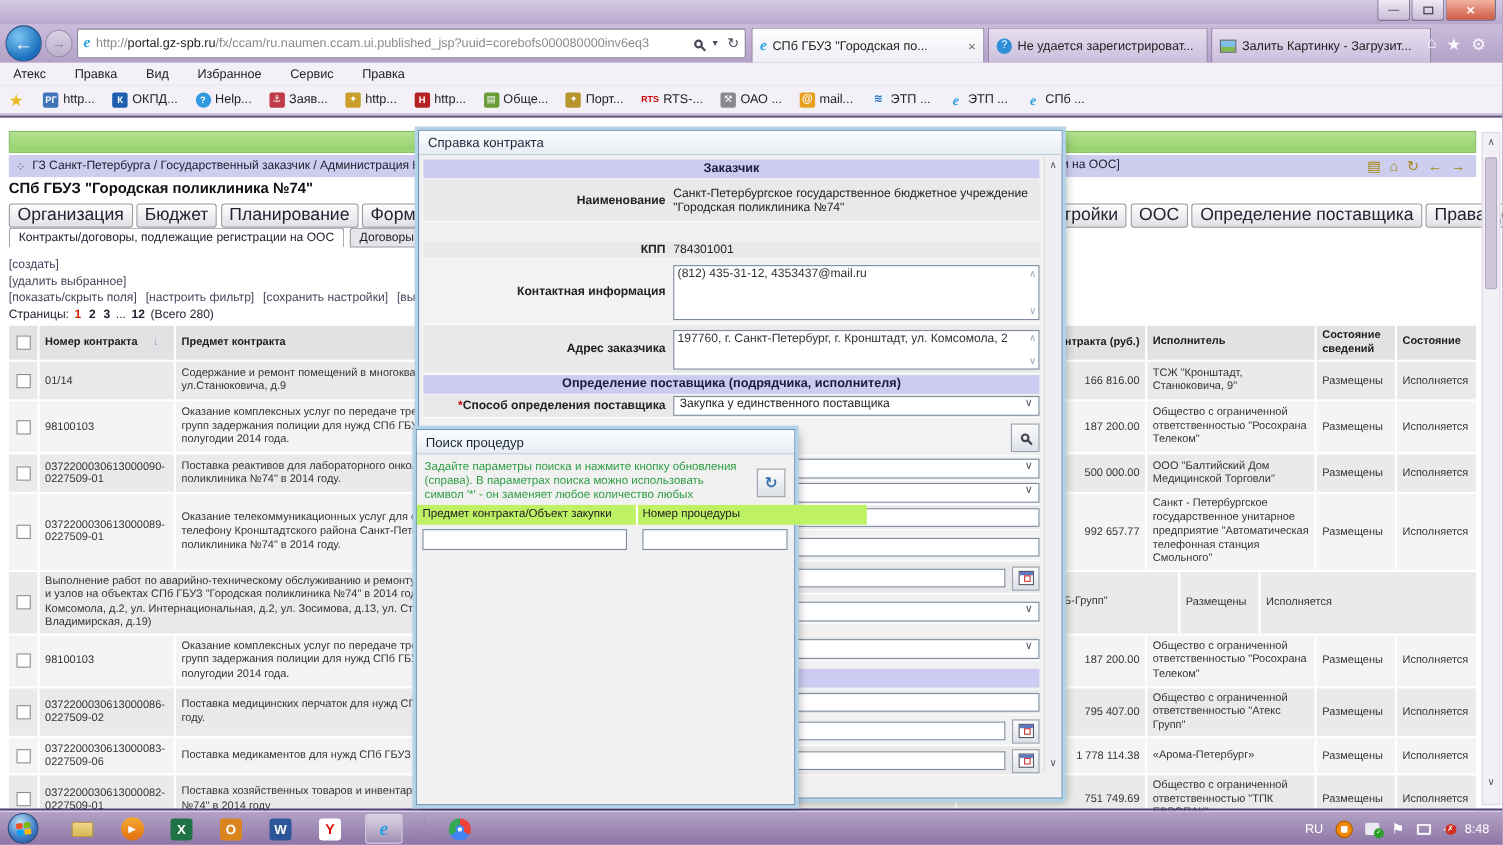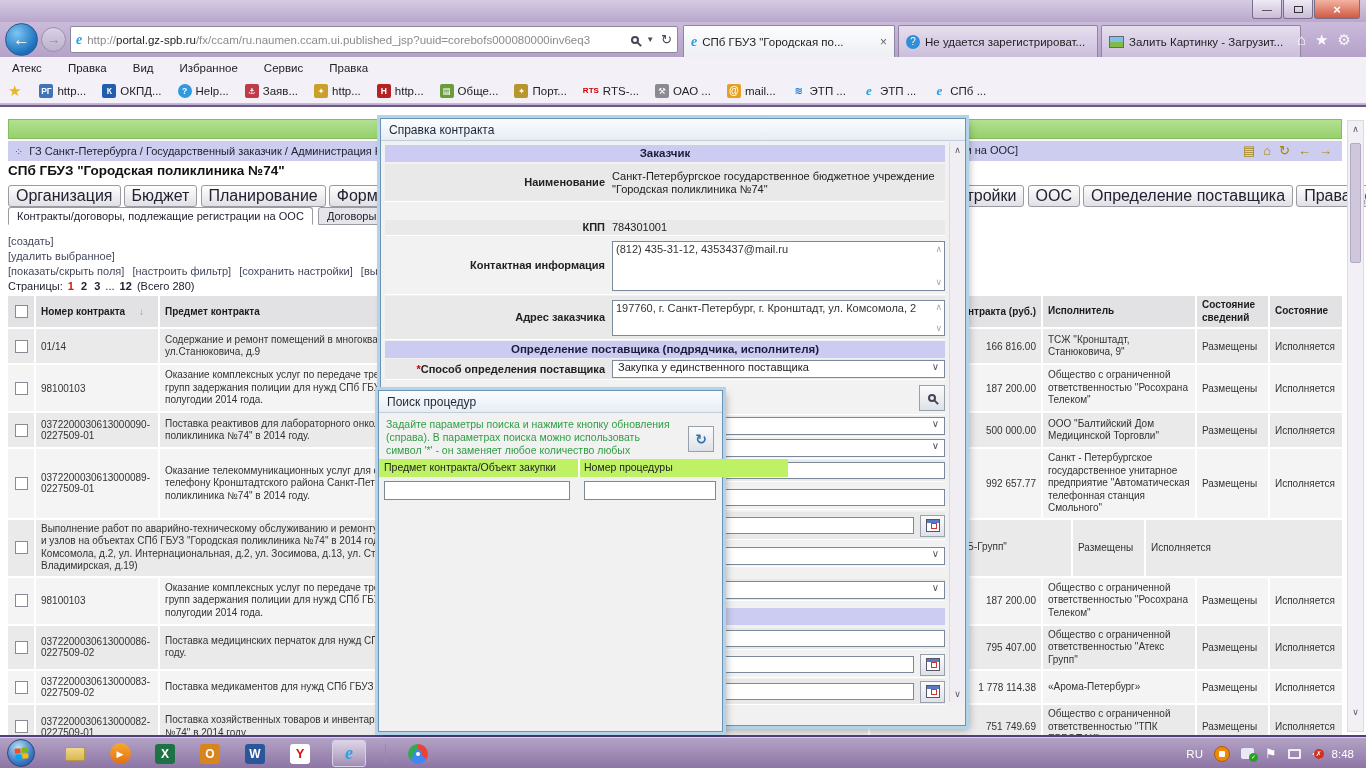--- a/index.html
+++ b/index.html
@@ -430,21 +430,21 @@
         <div class="td c5">
             <span class="wrapt">Общество с ограниченной ответственностью "Атекс Групп"</span>
           </div>
         <div class="td c6">Размещены</div>
         <div class="td c7">Исполняется</div>
       </div>
       <div class="tr even" style="min-height:34px">
         <div class="td c1">
             <span class="cbx"></span>
           </div>
-        <div class="td c2">0372200030613000083-0227509-02</div>
+        <div class="td c2">0372200030613000083-0227509-06</div>
         <div class="td c3">
             <span class="wrapt">Поставка медикаментов для нужд СПб ГБУЗ "Городская поликлиника №74" в 2014 году.</span>
           </div>
         <div class="td c4">1 778 114.38</div>
         <div class="td c5">
             <span class="wrapt">«Арома-Петербург»</span>
           </div>
         <div class="td c6">Размещены</div>
         <div class="td c7">Исполняется</div>
       </div>

